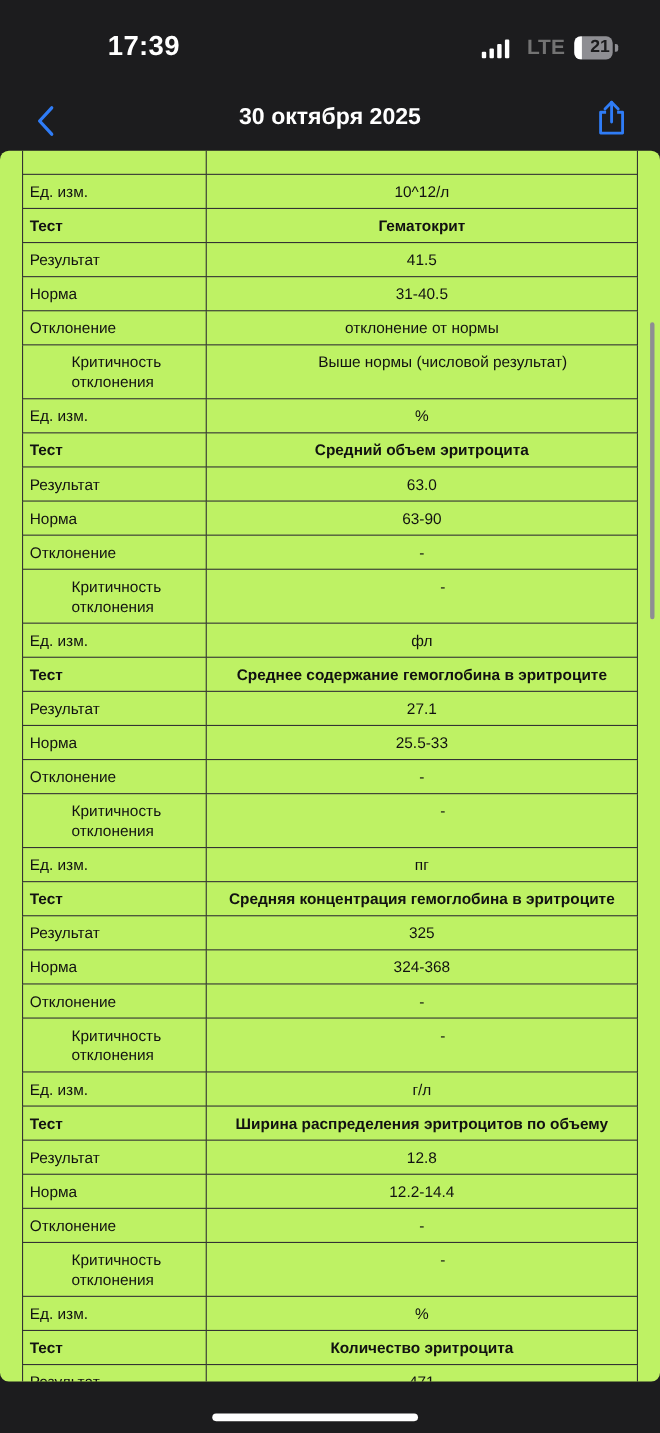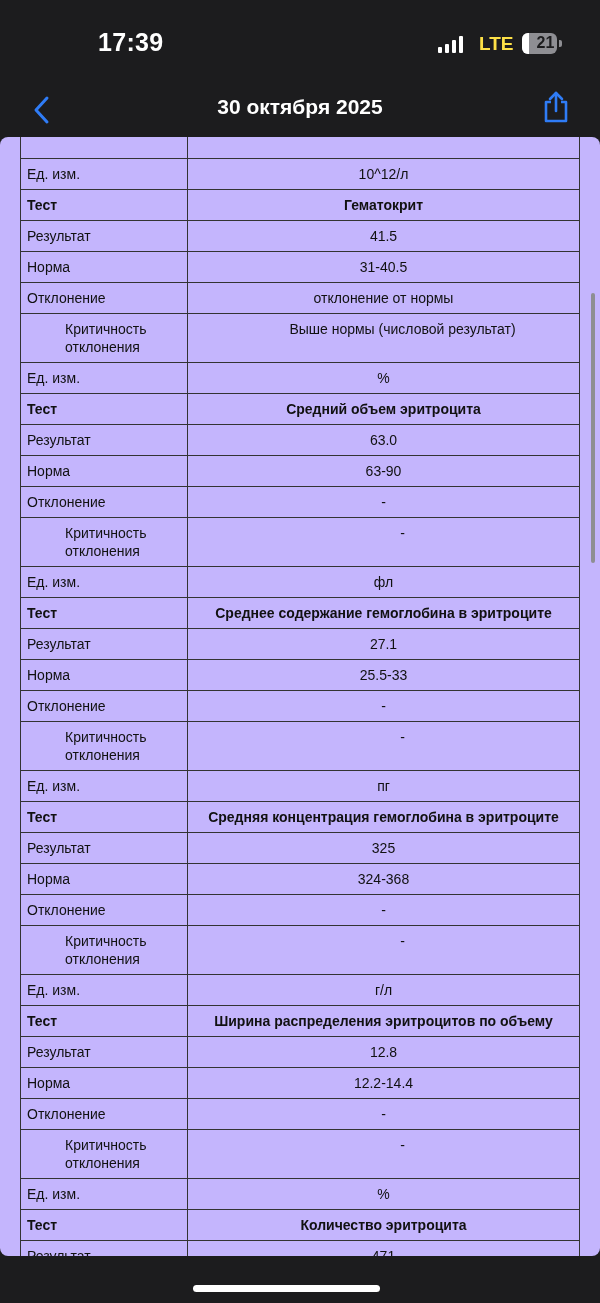--- a/index.html
+++ b/index.html
@@ -6,32 +6,32 @@
   body {
     width:600px; height:1303px; overflow:hidden;
     background:#1c1c1e;
     font-family:"Liberation Sans", sans-serif;
     position:relative;
   }
   .status-bar { position:absolute; top:0; left:16px; width:504px; height:88px; }
   .time { position:absolute; left:82px; top:28px; color:#fff; font-size:25px; font-weight:600; letter-spacing:0.3px; }
   .signal { position:absolute; left:422px; top:35px; display:flex; align-items:flex-end; gap:3px; height:18px; }
   .signal span { display:block; width:4px; background:#fff; border-radius:1px; }
-  .lte { position:absolute; left:463px; top:33px; color:#fde047; font-size:19px; font-weight:600; }
+  .lte { position:absolute; left:463px; top:33px; color:#737373; font-size:19px; font-weight:600; }
   .battery { position:absolute; left:506px; top:33px; width:35px; height:21px; border-radius:6px; background:#8e8e93; overflow:hidden; }
   .battery .fill { position:absolute; left:0; top:0; bottom:0; width:7px; background:#fff; }
   .battery .num { position:absolute; left:0; right:0; top:1px; text-align:center; font-size:16px; font-weight:700; color:#1c1c1e;padding-left:12px; }
   .battery-tip { position:absolute; left:543px; top:40px; width:3px; height:7px; background:#8e8e93; border-radius:0 2px 2px 0; }
 
   .nav-bar { position:absolute; top:88px; left:0; width:600px; height:48px; }
   .back-btn { position:absolute; left:30px; top:4px; width:28px; height:36px; cursor:pointer; }
   .nav-title { position:absolute; left:0; right:0; top:7px; text-align:center; color:#fff; font-size:21px; font-weight:600; }
   .share-btn { position:absolute; left:541px; top:2px; width:30px; height:34px; cursor:pointer; }
 
-  .sheet { position:absolute; left:0; top:137px; width:600px; height:1119px; background:#c4b5fd; border-radius:8px; overflow:hidden; }
+  .sheet { position:absolute; left:0; top:137px; width:600px; height:1119px; background:#bef264; border-radius:8px; overflow:hidden; }
   table.results { position:absolute; left:20px; top:-8px; width:560px; border-collapse:collapse; table-layout:fixed; }
   table.results td { border:1px solid #333; font-size:14px; color:#111; padding:6px 6px 6px 6px; vertical-align:top; line-height:18px; }
   table.results td.lbl { width:154px; text-align:left; }
   table.results td.val { text-align:center; }
   table.results tr.row td { height:16px; }
   table.results tr.tall td { height:34px;padding-left:44px; }
   table.results tr.test td { font-weight:700;margin-left:18px; }
   .scrollbar { position:absolute; left:591px; top:293px; width:4px; height:270px; background:#8e8e93; border-radius:2px; }
   .home-indicator { position:absolute; left:193px; top:1285px; width:187px; height:7px; background:#fff; border-radius:4px; }
 </style>

